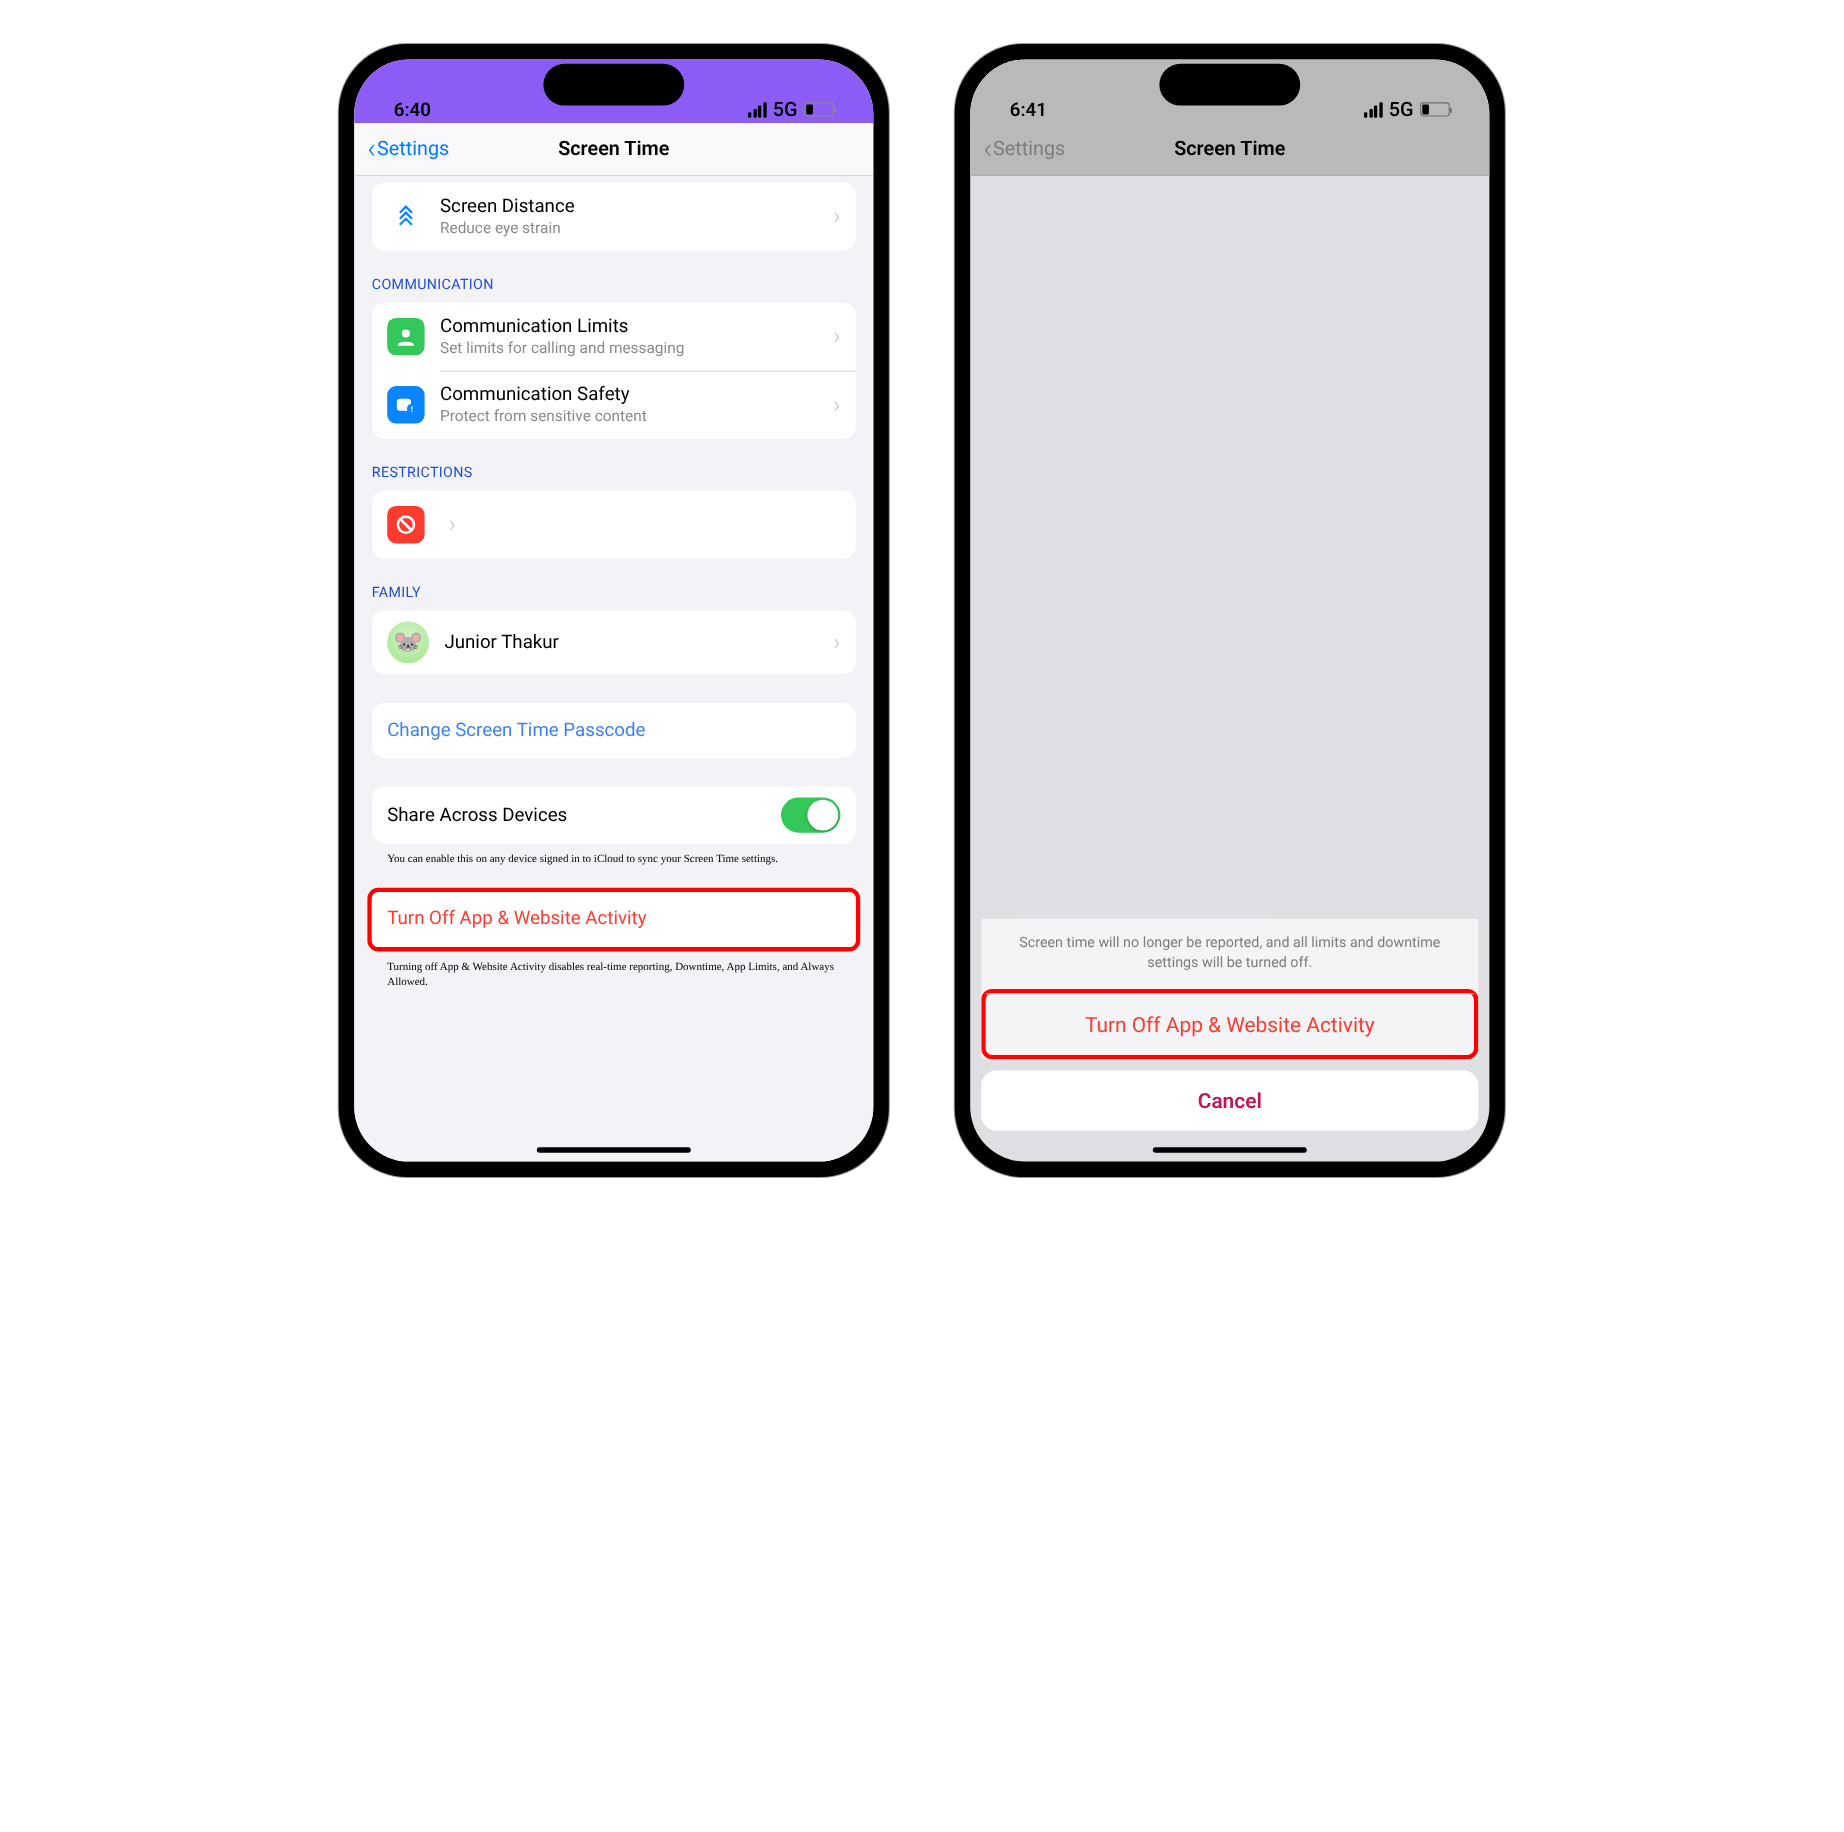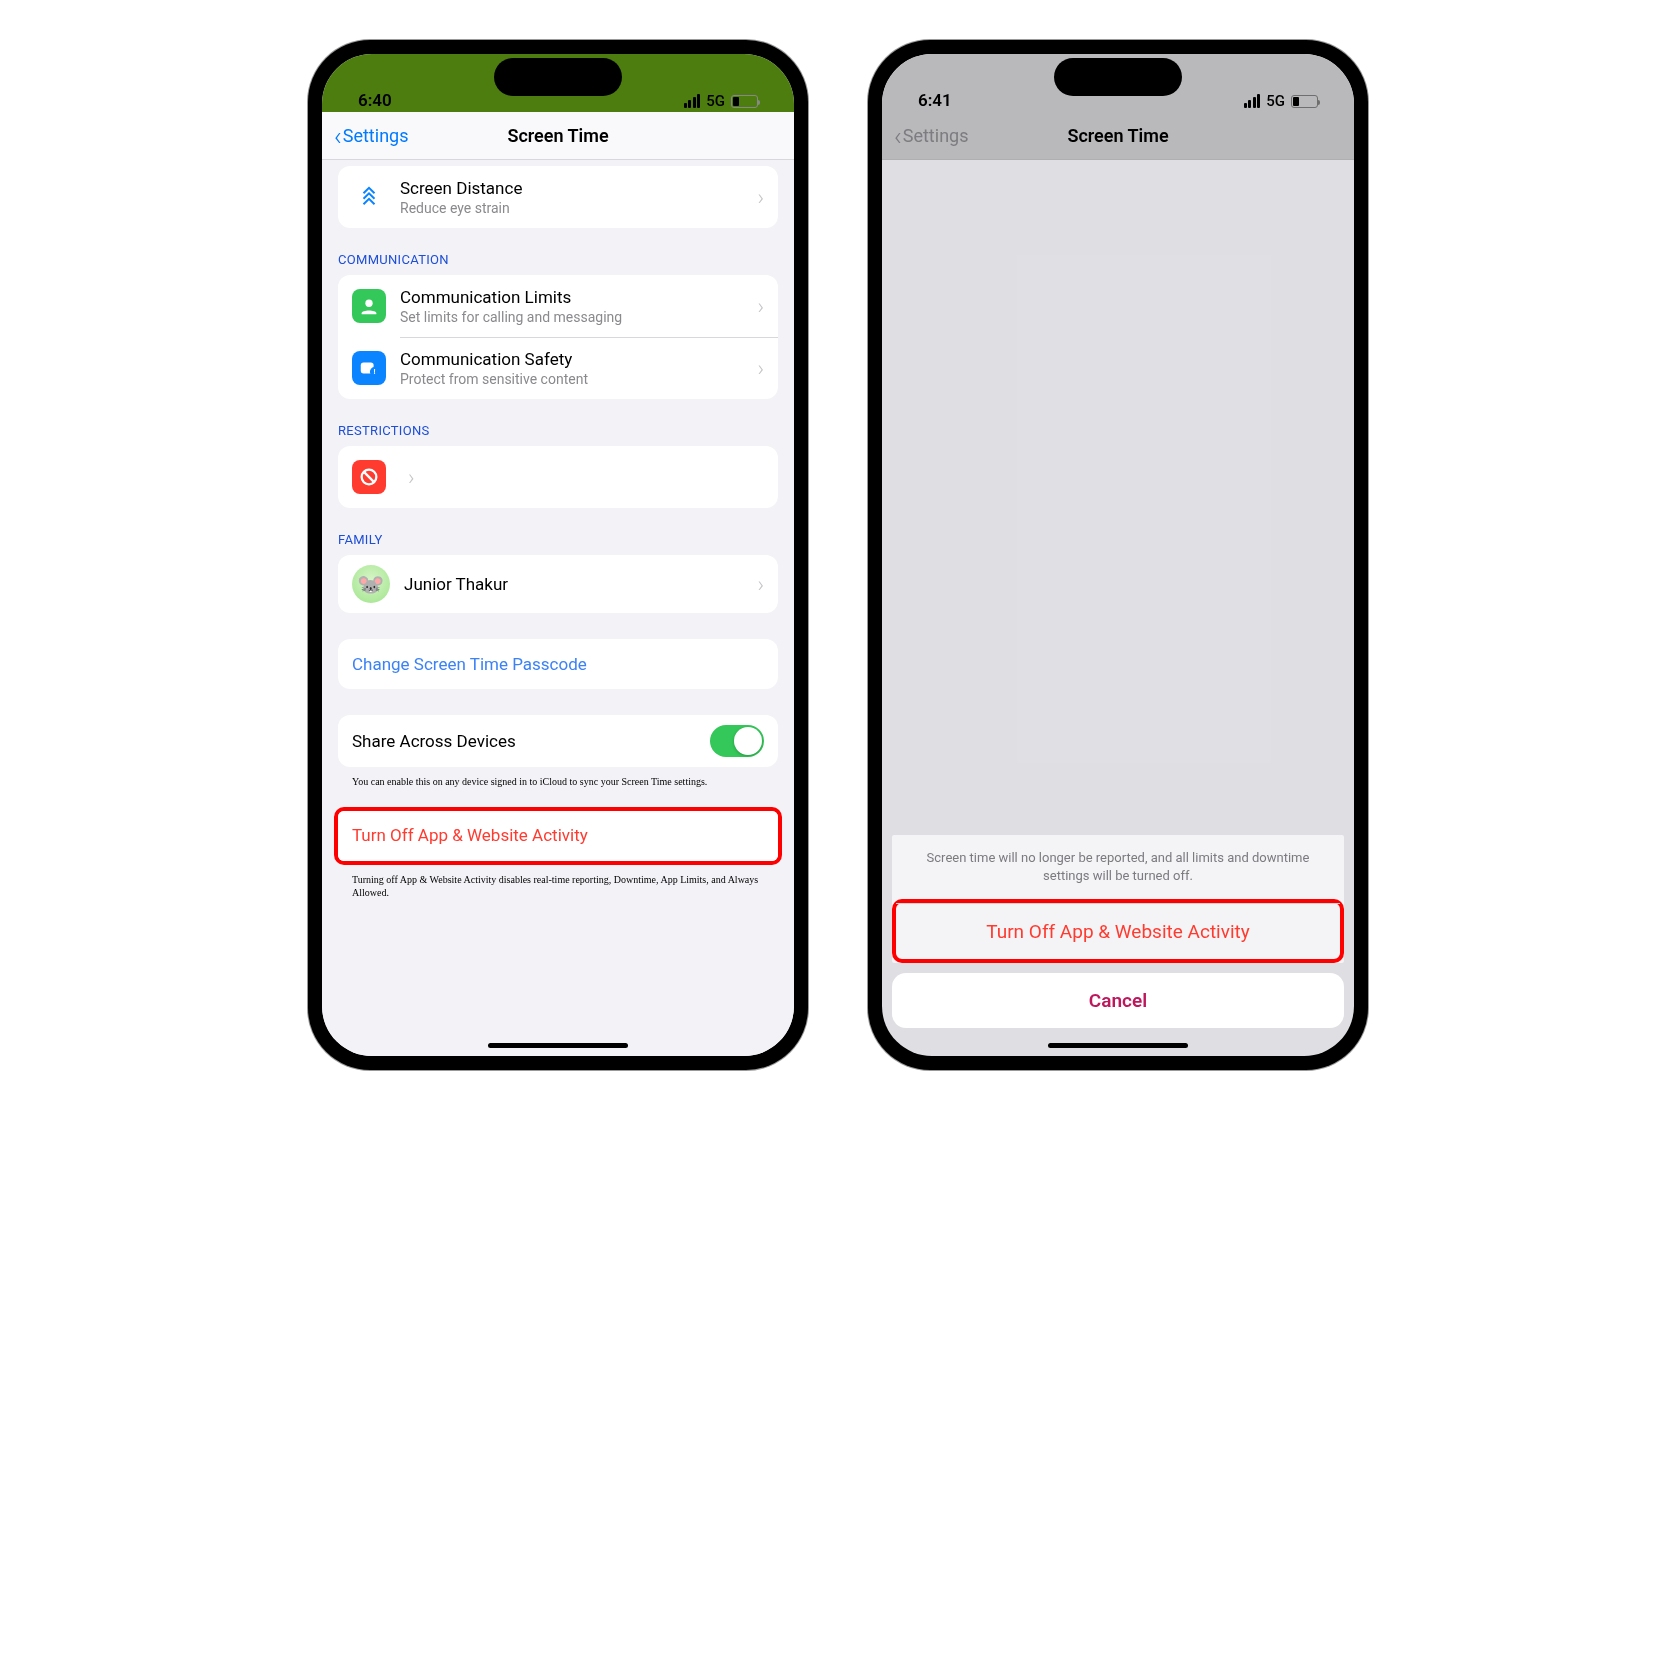--- a/index.html
+++ b/index.html
@@ -42,29 +42,29 @@
     z-index: 50;
   }
   .status-bar {
     height: 58px;
     display: flex;
     justify-content: space-between;
     align-items: flex-end;
     padding: 0 36px 2px;
     font-size: 17px;
     font-weight: 600;
-    background: #4d7c0f;
+    background: #8b5cf6;
   }
   .dimmed .status-bar { background: #e4e4e8; }
   .status-right { display: flex; align-items: center; gap: 6px; }
   .signal { display: flex; align-items: flex-end; gap: 1.5px; }
   .signal span { width: 3px; background: #000; border-radius: 1px; }
   .signal span:nth-child(1){height:5px}.signal span:nth-child(2){height:8px}
   .signal span:nth-child(3){height:11px}.signal span:nth-child(4){height:14px}
-  .net { font-size: 15px; font-weight: 500; }
+  .net { font-size: 18px; font-weight: 500; }
   .battery {
     width: 27px; height: 13px; border: 1px solid #888; border-radius: 3px;
     position: relative; padding: 1px;
   }
   .battery::after{content:"";position:absolute;right:-3px;top:4px;width:2px;height:5px;background:#888;border-radius:0 2px 2px 0}
   .battery-fill{width:25%;height:100%;background:#000;border-radius:1px}
   .nav-bar {
     height: 48px;
     display: flex;
     align-items: center;

